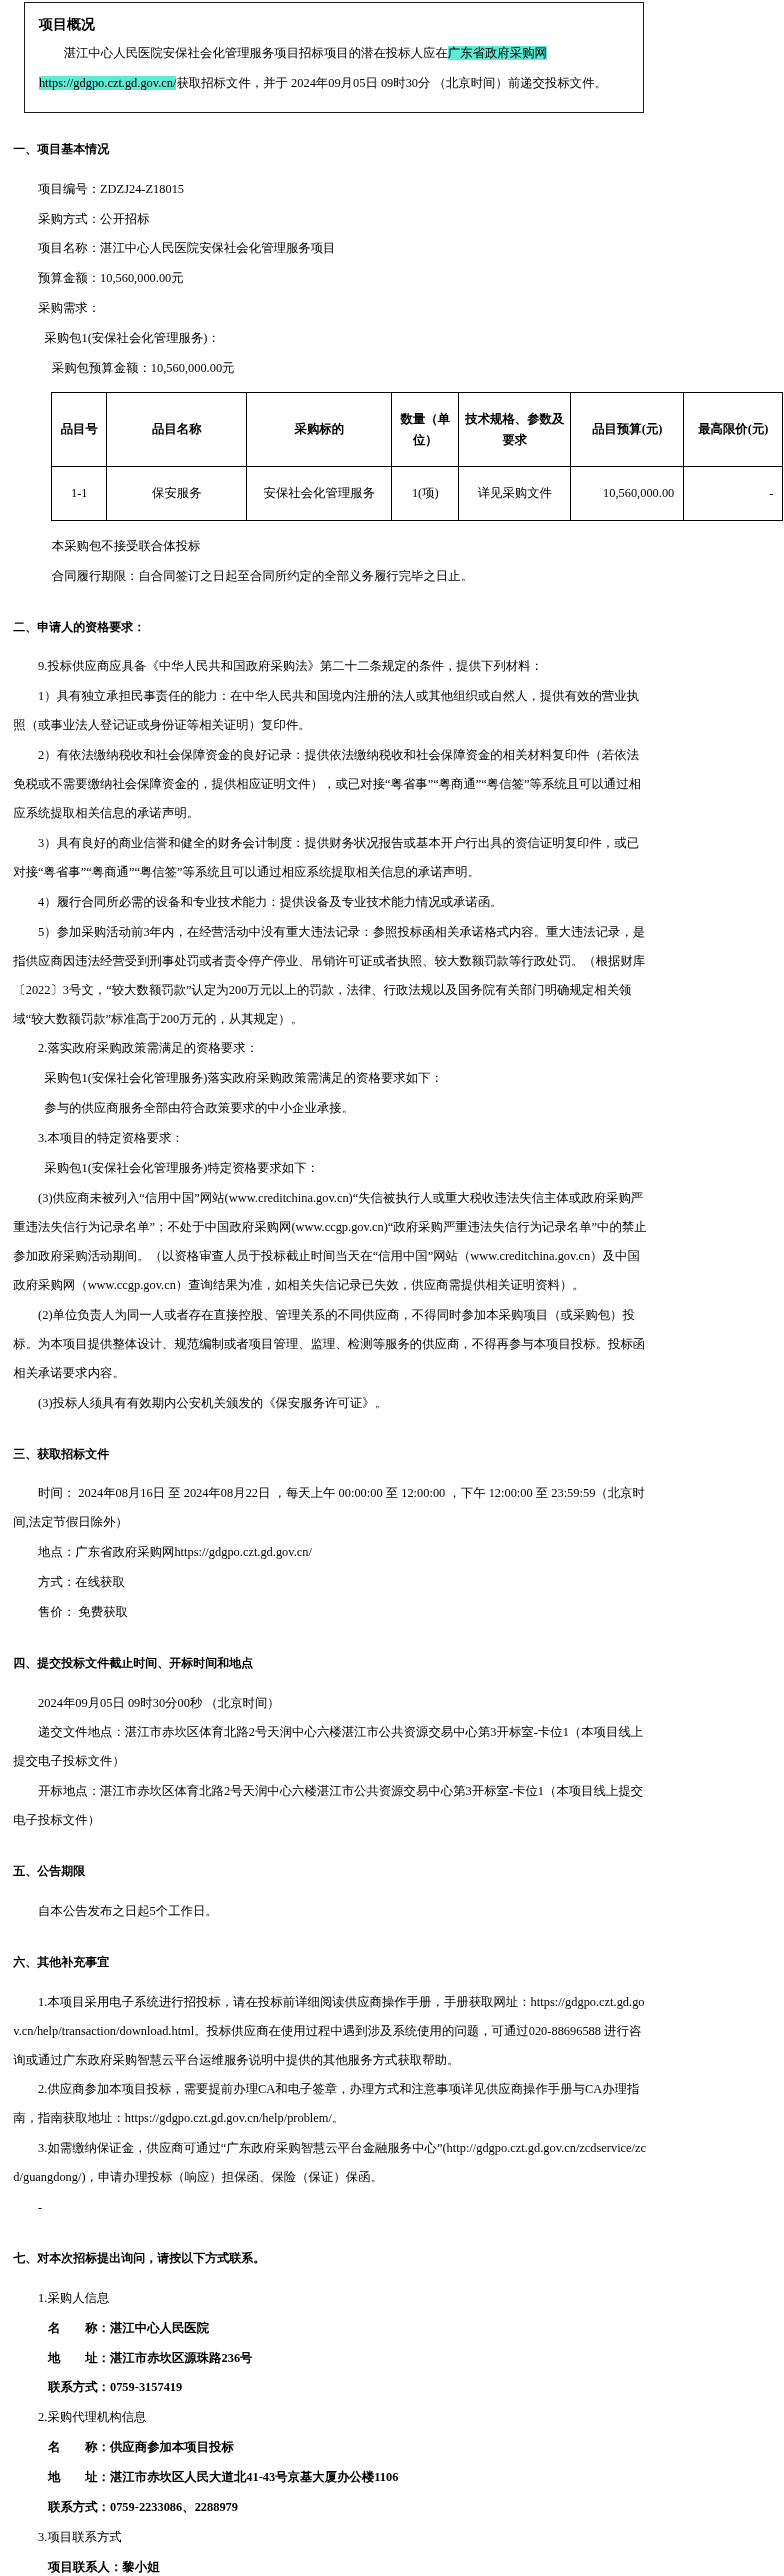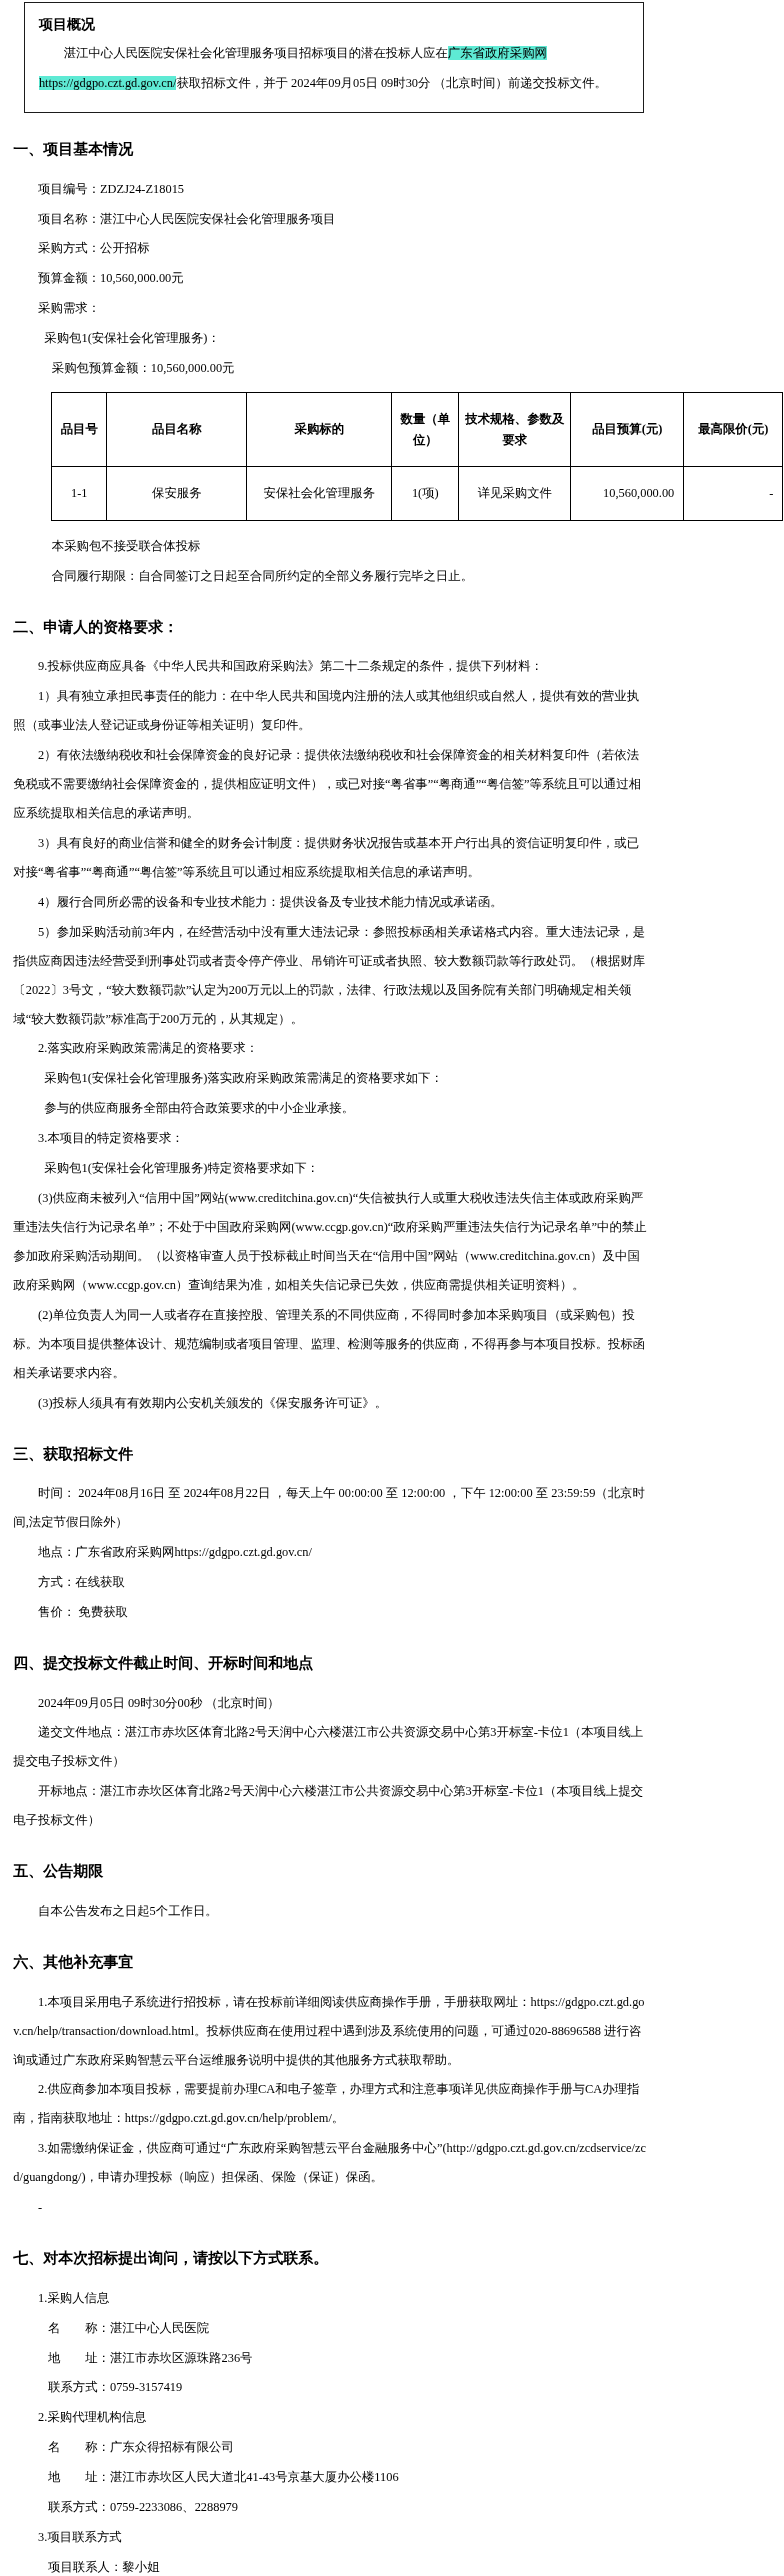--- a/index.html
+++ b/index.html
@@ -9,25 +9,25 @@
     box-sizing:border-box; padding:1.8px 14px 27px 13.3px;
   }
   .overview-box {
     border:1.8px solid #1b1b1b;
     margin:0 2.7px 0 10.6px;
     padding:9px 14px 14px 14px;
   }
   .overview-title { font-size:14px; font-weight:bold; line-height:21px; margin:1.8px 0 3.5px 0; }
   .overview-para { font-size:12.4px; line-height:30px; text-indent:2em; margin:0; }
   .hl { background:#5eead4; }
-  .sec-heading { font-size:15px; font-weight:bold; line-height:18.6px; margin:27px 0 16px 0; }
+  .sec-heading { font-size:12px; font-weight:bold; line-height:18.6px; margin:27px 0 16px 0; }
   .para { font-size:12.4px; line-height:29px; margin:0.9px 0; word-break:break-all; }
   .ind2  { text-indent:2em; }
   .ind25 { text-indent:2.5em; }
-  .ind28 { text-indent:2.8em; }
+  .ind28 { text-indent:2.8em;font-weight:bold; }
   .ind31 { text-indent:3.1em; }
   .right { text-align:left; text-indent:0; padding-right:10.6px; }
   table.items {
     border-collapse:collapse; table-layout:fixed;
     width:731px; margin:9px 0 10.6px 38px;
   }
   table.items th, table.items td {
     border:0.9px solid #000; font-size:12.4px; text-align:center;
     padding:3.5px 3.5px; line-height:21px; word-break:break-all;
   }
@@ -41,22 +41,22 @@
 <div class="page">
 
   <div class="overview-box">
     <div class="overview-title">项目概况</div>
     <p class="overview-para"><span>湛江中心人民医院安保社会化管理服务项目招标项目的潜在投标人应在</span><span class="hl">广东省政府采购网https://gdgpo.czt.gd.gov.cn/</span><span>获取招标文件，并于 2024年09月05日 09时30分 （北京时间）前递交投标文件。</span></p>
   </div>
 
   <div>
       <div class="sec-heading">一、项目基本情况</div>
       <p class="para ind2">项目编号：ZDZJ24-Z18015</p>
+      <p class="para ind2">采购方式：公开招标</p>
       <p class="para ind2">项目名称：湛江中心人民医院安保社会化管理服务项目</p>
-      <p class="para ind2">采购方式：公开招标</p>
       <p class="para ind2">预算金额：10,560,000.00元</p>
       <p class="para ind2">采购需求：</p>
       <p class="para ind25">采购包1(安保社会化管理服务)：</p>
       <p class="para ind31">采购包预算金额：10,560,000.00元</p>
       <table class="items">
         <colgroup>
           <col style="width: 55px;">
           <col style="width: 140px;">
           <col style="width: 145px;">
           <col style="width: 67px;">
@@ -119,21 +119,21 @@
       <p class="para ind2">1.本项目采用电子系统进行招投标，请在投标前详细阅读供应商操作手册，手册获取网址：https://gdgpo.czt.gd.gov.cn/help/transaction/download.html。投标供应商在使用过程中遇到涉及系统使用的问题，可通过020-88696588 进行咨询或通过广东政府采购智慧云平台运维服务说明中提供的其他服务方式获取帮助。</p>
       <p class="para ind2">2.供应商参加本项目投标，需要提前办理CA和电子签章，办理方式和注意事项详见供应商操作手册与CA办理指南，指南获取地址：https://gdgpo.czt.gd.gov.cn/help/problem/。</p>
       <p class="para ind2">3.如需缴纳保证金，供应商可通过“广东政府采购智慧云平台金融服务中心”(http://gdgpo.czt.gd.gov.cn/zcdservice/zcd/guangdong/)，申请办理投标（响应）担保函、保险（保证）保函。</p>
       <p class="para ind2">-</p>
       <div class="sec-heading">七、对本次招标提出询问，请按以下方式联系。</div>
       <p class="para ind2">1.采购人信息</p>
       <p class="para ind28">名　　称：湛江中心人民医院</p>
       <p class="para ind28">地　　址：湛江市赤坎区源珠路236号</p>
       <p class="para ind28">联系方式：0759-3157419</p>
       <p class="para ind2">2.采购代理机构信息</p>
-      <p class="para ind28">名　　称：广东众得招标有限公司</p>
+      <p class="para ind28">名　　称：供应商参加本项目投标</p>
       <p class="para ind28">地　　址：湛江市赤坎区人民大道北41-43号京基大厦办公楼1106</p>
       <p class="para ind28">联系方式：0759-2233086、2288979</p>
       <p class="para ind2">3.项目联系方式</p>
       <p class="para ind28">项目联系人：黎小姐</p>
       <p class="para ind28">电　　话：0759-2233086、2288979</p>
       <p class="para right" style="margin-top: 16px;">广东众得招标有限公司</p>
       <p class="para right">2024年08月15日</p>
     </div>
 
 </div>

